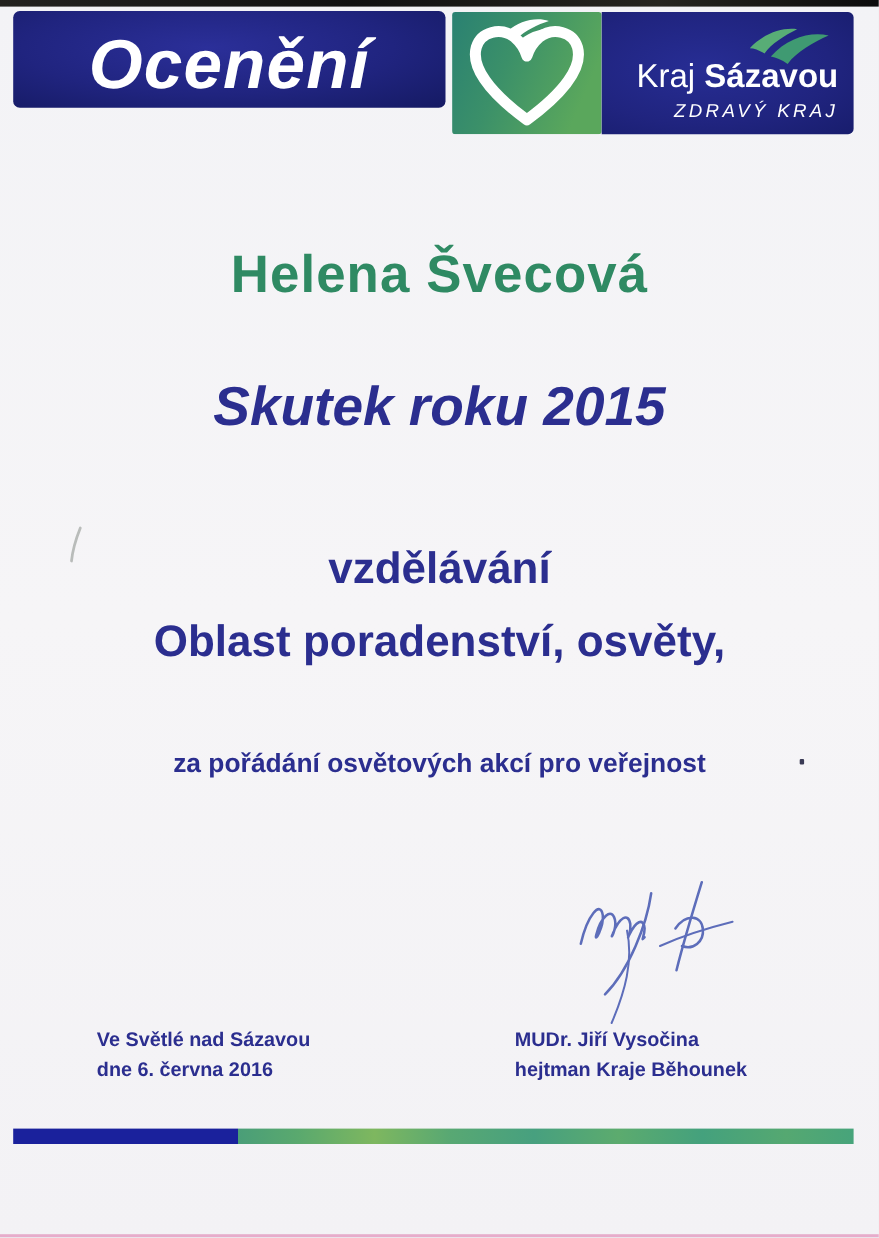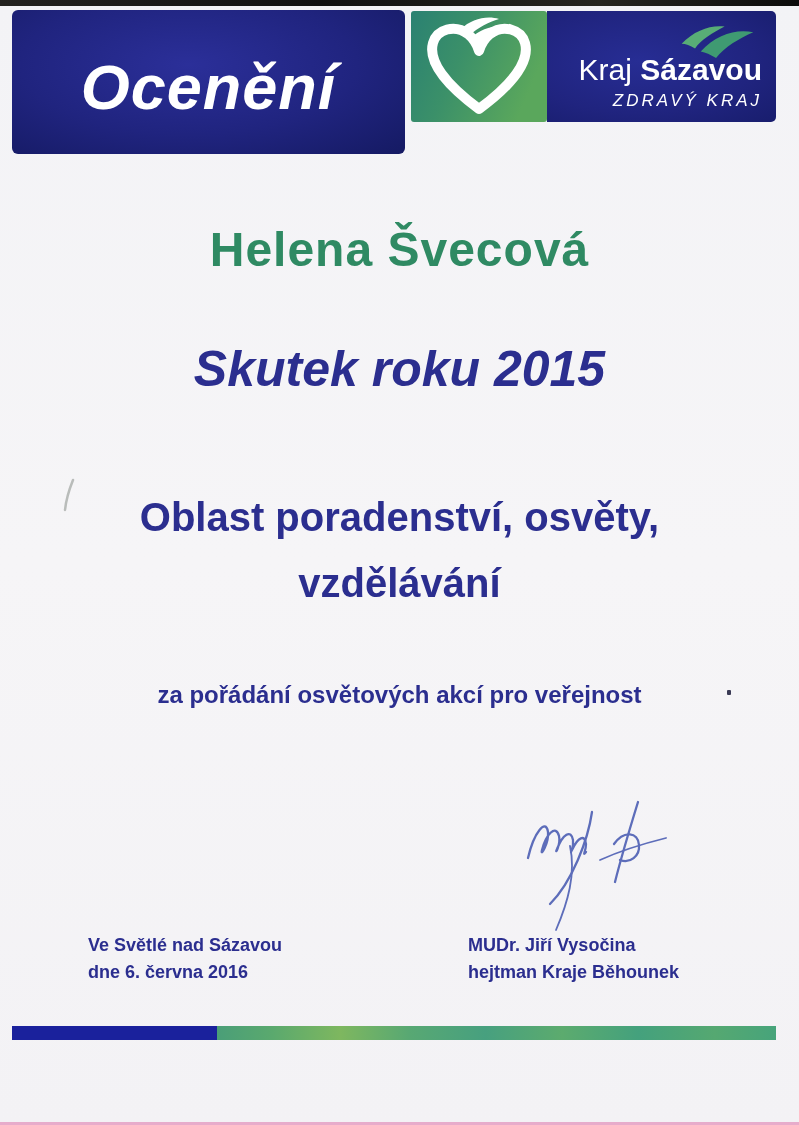--- a/index.html
+++ b/index.html
@@ -9,21 +9,21 @@
     overflow:hidden;
     font-family:"Liberation Sans", sans-serif;
   }
   .scan-edge-top { position:absolute; left:0; top:0; width:799px; height:6px;
     background:linear-gradient(90deg,#23221f 0%,#111 40%,#26251f 75%,#0c0c0c 100%); }
   .scan-edge-bottom { position:absolute; left:0; bottom:0; width:799px; height:3px;
     background:#e7accb; }
 
   
   .banner {
-    position:absolute; left:12px; top:10px; width:393px; height:144px;
+    position:absolute; left:12px; top:10px; width:393px; height:88px;
     border-radius:6px;
     background:radial-gradient(ellipse at 45% 38%, #2b2f99 0%, var(--navy,#20247f) 55%, #151a63 100%);
     display:flex; align-items:center; justify-content:center;
   }
   .banner-text {
     color:#fff; font-size:63px; font-weight:bold; font-style:italic;
     letter-spacing:1px; padding-top:10px;
   }
   .heart-box {
     position:absolute; left:411px; top:11px; width:136px; height:111px;
@@ -105,22 +105,22 @@
     </svg>
     <div class="logo-name">
       <span class="light">Kraj</span><span>&nbsp;</span><span class="bold">Sázavou</span>
     </div>
     <div class="logo-sub">ZDRAVÝ KRAJ</div>
   </div>
 
   <div class="ctext recipient">Helena Švecová</div>
   <div class="ctext award">Skutek roku 2015</div>
   <div class="ctext category">
+    <div>vzdělávání</div>
     <div>Oblast poradenství, osvěty,</div>
-    <div>vzdělávání</div>
   </div>
   <div class="ctext reason">za pořádání osvětových akcí pro veřejnost</div>
 
   <svg class="signature" viewBox="0 0 182 150">
     <g fill="none" stroke="#5d6dba" stroke-width="2.3" stroke-linecap="round">
       <path d="M30,70 C36,44 48,30 50,44 C51,55 42,70 44,62 C48,46 58,36 61,48 C63,57 56,68 59,61 C65,46 73,41 75,52 C76,60 71,68 74,62 C80,49 87,46 88,56 C88,63 84,69 88,64"></path>
       <path d="M94,24 C90,52 74,94 52,116"></path>
       <path d="M72,58 C78,86 70,114 58,142" stroke-width="1.8"></path>
       <path d="M140,14 C132,40 122,74 117,94"></path>
       <path d="M116,56 C126,42 140,44 141,57 C142,68 132,76 122,72"></path>

